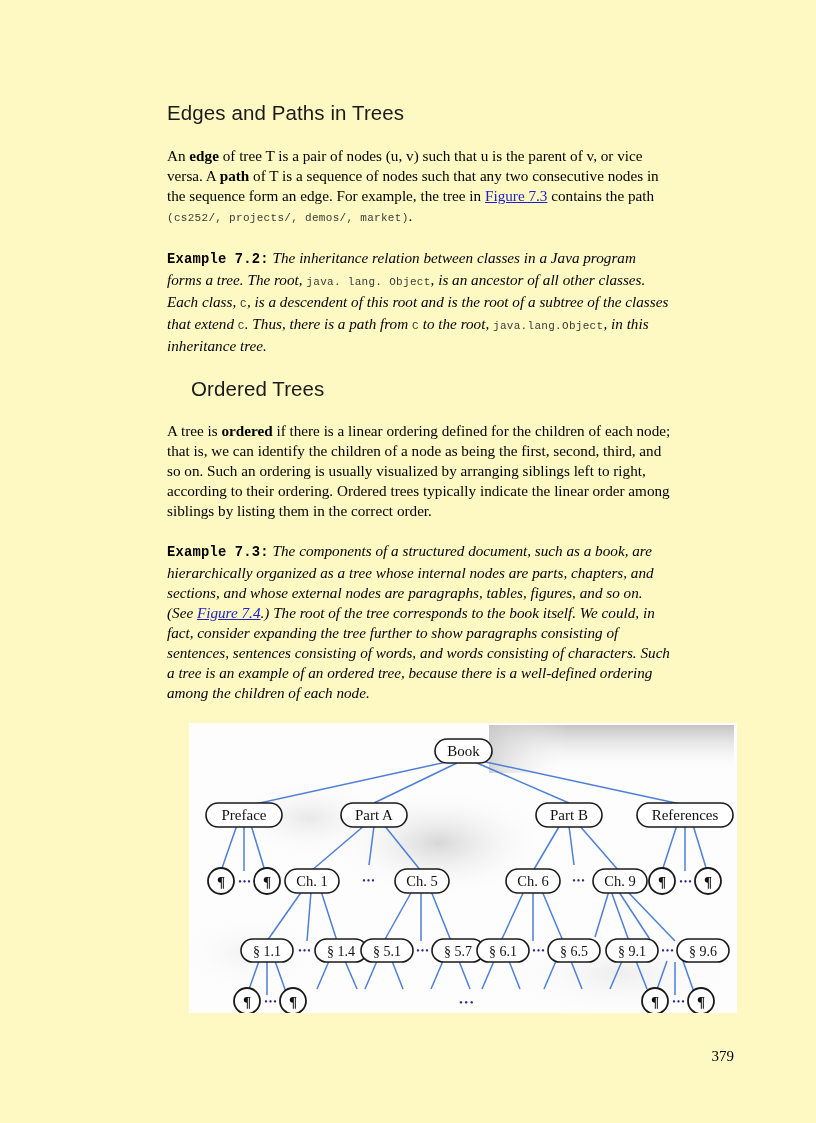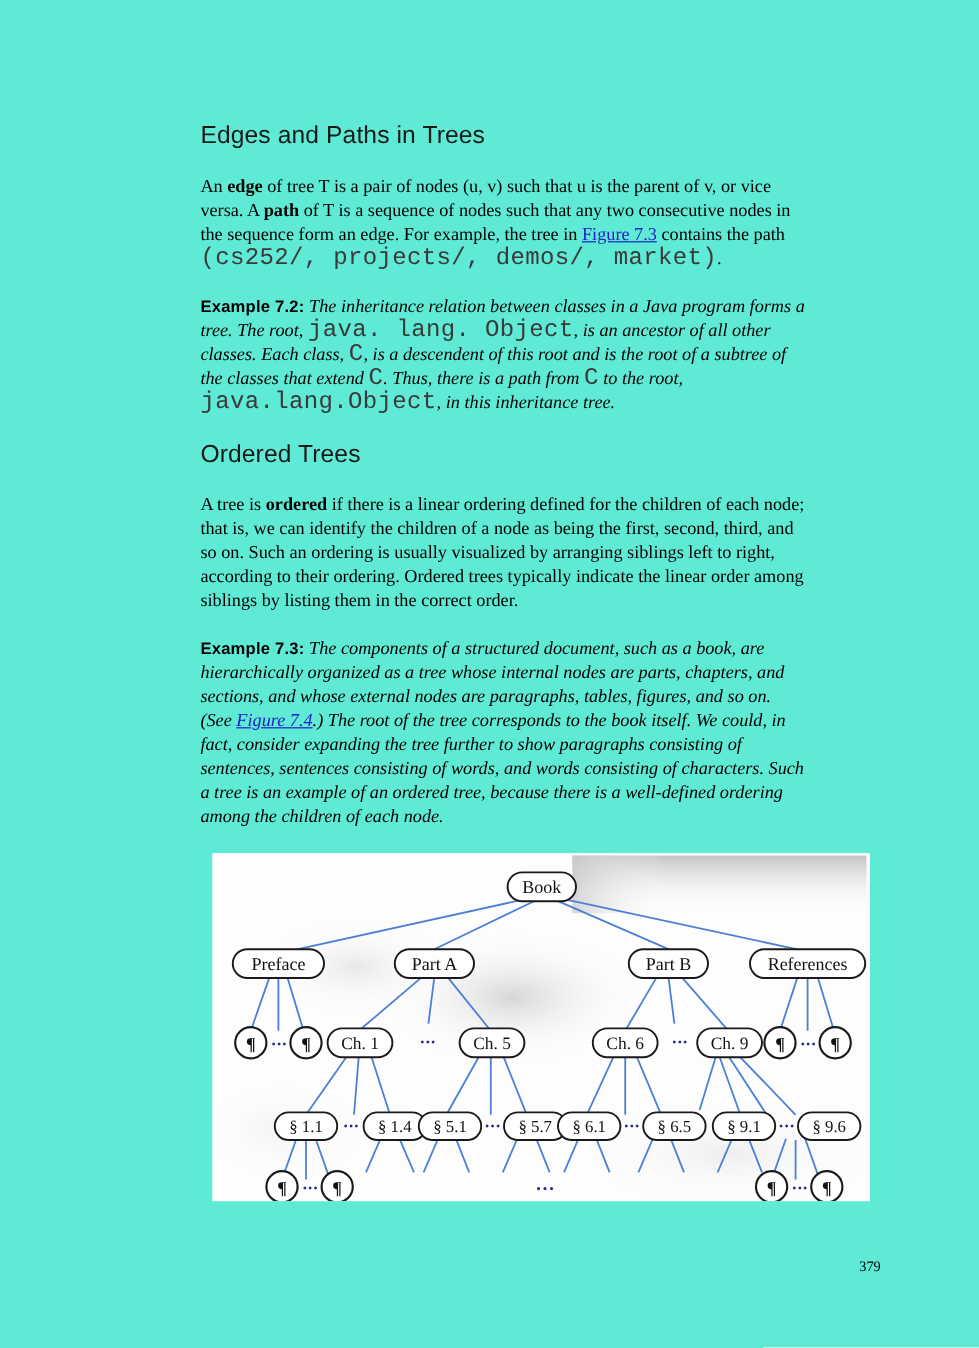--- a/index.html
+++ b/index.html
@@ -14,63 +14,64 @@
     position: relative;
     font-family: "Liberation Serif", "DejaVu Serif", serif;
     color: #000;
     overflow: hidden;
   }
   .page {
     position: absolute;
     left: 0; top: 0;
     width: 816px;
     height: 1123px;
-    background: #5eead4;
+    background: #fef9c3;
   }
   .content {
     position: absolute;
     left: 167px;
     top: 100px;
     width: 505px;
   }
 
   h2.section-heading {
     font-family: "Liberation Sans", "DejaVu Sans", sans-serif;
     font-weight: 400;
     font-size: 20.5px;
     line-height: 1.25;
     margin: 0 0 20px 0;
     letter-spacing: 0.1px;
     color: #1a1a1a;
   }
   h2.second {
     margin-top: 0;
+    margin-left: 24px;
   }
 
   p.body-text {
     font-family: "Liberation Serif", "DejaVu Serif", serif;
     font-size: 15.2px;
     line-height: 20px;
     margin: 0 0 20px 0;
     text-align: left;
     color: #000;
   }
   p.example {
     font-style: italic;
   }
   .ital { }
   .mono {
     font-family: "Liberation Mono", "DejaVu Sans Mono", monospace;
     font-style: normal;
-    font-size: 20px;
+    font-size: 11px;
     color: #3a3a3a;
     letter-spacing: 0.3px;
   }
   .exlabel {
-    font-family: Liberation Sans, sans-serif;
+    font-family: Liberation Mono, monospace;
     font-weight: bold;
     font-style: normal;
     font-size: 13.8px;
     letter-spacing: 0.2px;
     color: #000;
     text-align: right;
   }
   a.xref {
     color: #2020c8;
   }
@@ -88,36 +89,36 @@
     color: #111;
   }
   .figure-caption .cap-num {
     font-weight: bold;
   }
   .figure-caption .cap-text {
     margin-left: 22px;
   }
   .figure-image {
     position: relative;
-    left: 10px;
+    left: 22px;
     width: 548px;
     height: 290px;
     background: #fdfdfd;
     overflow: hidden;
   }
   .figure-image svg {
     display: block;
   }
 
   .pagenum {
     position: absolute;
     right: 82px;
     top: 1048px;
     font-family: "Liberation Serif", "DejaVu Serif", serif;
-    font-size: 12px;
+    font-size: 15px;
     color: #000;
   }
 </style>
 </head>
 <body>
 
 <div class="page">
 
   <div class="content">
 

